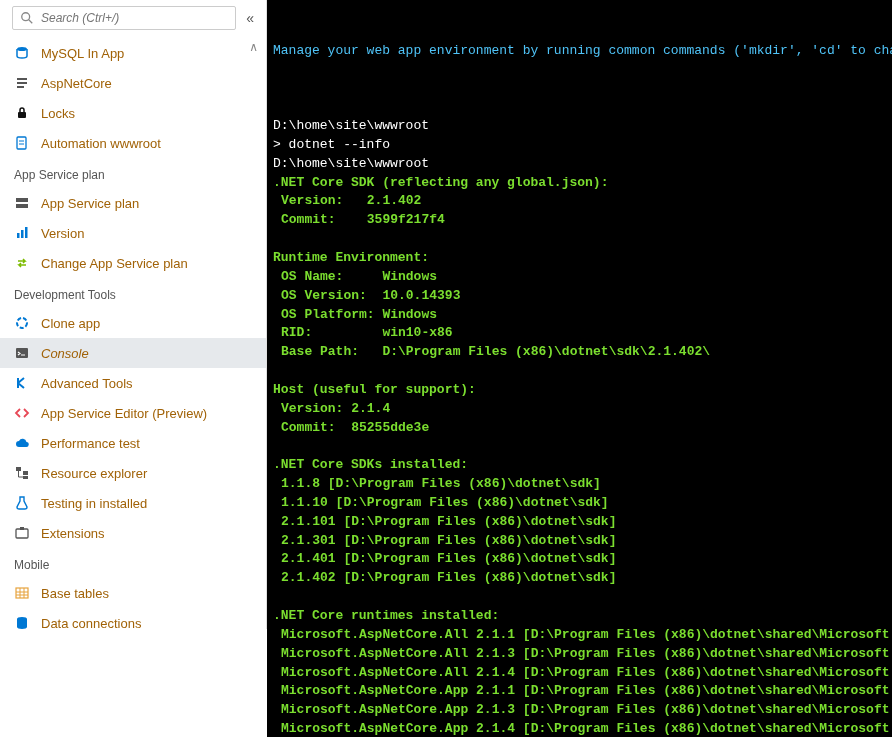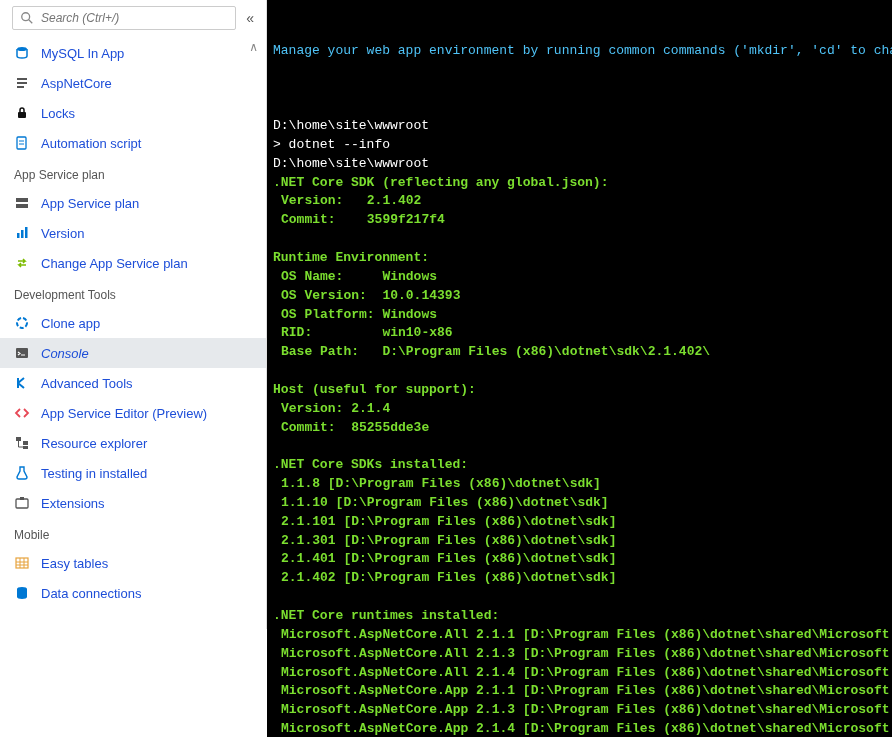--- a/index.html
+++ b/index.html
@@ -58,21 +58,21 @@
     padding: 10px 14px 6px 14px;
     font-weight: 400;
   }
   .nav-item {
     display: flex;
     align-items: flex-end;
     padding: 7px 14px;
     gap: 11px;
     cursor: pointer;
     font-size: 13px;
-    color: #1d4ed8;
+    color: #a16207;
   }
   .nav-item.selected { background: #e6e9ec; font-style: italic; }
   .nav-icon {
     width: 16px;
     height: 16px;
     display: flex;
     align-items: center;
     justify-content: center;
     flex-shrink: 0;
   }
@@ -153,21 +153,21 @@
         <span>Locks</span>
       </div>
       <div class="nav-item">
         <span class="nav-icon">
           <svg width="16" height="16" viewBox="0 0 16 16">
             <rect x="3" y="2" width="9" height="12" rx="1" fill="none" stroke="#0078d4" stroke-width="1.3"></rect>
             <line x1="5" y1="6" x2="10" y2="6" stroke="#0078d4"></line>
             <line x1="5" y1="9" x2="10" y2="9" stroke="#0078d4"></line>
           </svg>
         </span>
-        <span>Automation script</span>
+        <span>Automation wwwroot</span>
       </div>
       <div class="section-header">App Service plan</div>
       <div class="nav-item">
         <span class="nav-icon">
           <svg width="16" height="16" viewBox="0 0 16 16">
             <rect x="2" y="3" width="12" height="4" fill="#555"></rect>
             <rect x="2" y="9" width="12" height="4" fill="#555"></rect>
           </svg>
         </span>
         <span>App Service plan</span>
@@ -216,20 +216,28 @@
         </span>
         <span>Advanced Tools</span>
       </div>
       <div class="nav-item">
         <span class="nav-icon">
           <svg width="16" height="16" viewBox="0 0 16 16">
             <path d="M6 4l-4 4 4 4M10 4l4 4-4 4" fill="none" stroke="#e74856" stroke-width="1.8"></path>
           </svg>
         </span>
         <span>App Service Editor (Preview)</span>
+      </div>
+      <div class="nav-item">
+        <span class="nav-icon">
+          <svg width="16" height="16" viewBox="0 0 16 16">
+            <path d="M5 12a3 3 0 010-6 4 4 0 017.5 1A2.5 2.5 0 0112 12H5z" fill="#0078d4"></path>
+          </svg>
+        </span>
+        <span>Performance test</span>
       </div>
       <div class="nav-item">
         <span class="nav-icon">
           <svg width="16" height="16" viewBox="0 0 16 16">
             <rect x="2" y="2" width="5" height="4" fill="#555"></rect>
             <rect x="9" y="6" width="5" height="4" fill="#555"></rect>
             <rect x="9" y="11" width="5" height="3" fill="#555"></rect>
             <path d="M4.5 6v6h4.5" stroke="#555" fill="none"></path>
           </svg>
         </span>
@@ -256,21 +264,21 @@
       <div class="nav-item">
         <span class="nav-icon">
           <svg width="16" height="16" viewBox="0 0 16 16">
             <rect x="2" y="3" width="12" height="10" fill="none" stroke="#e6a23c" stroke-width="1.2"></rect>
             <line x1="2" y1="7" x2="14" y2="7" stroke="#e6a23c"></line>
             <line x1="2" y1="10" x2="14" y2="10" stroke="#e6a23c"></line>
             <line x1="6" y1="3" x2="6" y2="13" stroke="#e6a23c"></line>
             <line x1="10" y1="3" x2="10" y2="13" stroke="#e6a23c"></line>
           </svg>
         </span>
-        <span>Easy tables</span>
+        <span>Base tables</span>
       </div>
       <div class="nav-item">
         <span class="nav-icon">
           <svg width="16" height="16" viewBox="0 0 16 16">
             <ellipse cx="8" cy="4" rx="5" ry="2" fill="#0078d4"></ellipse>
             <path d="M3 4v8c0 1.1 2.2 2 5 2s5-.9 5-2V4" fill="#0078d4"></path>
           </svg>
         </span>
         <span>Data connections</span>
       </div>

